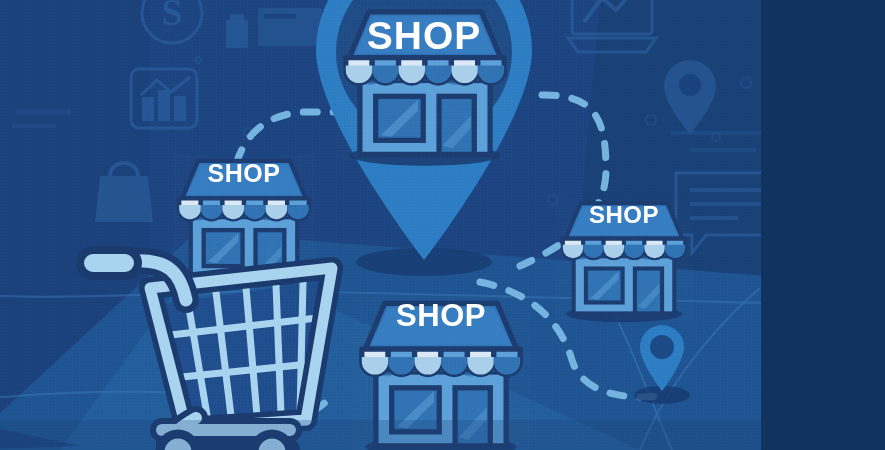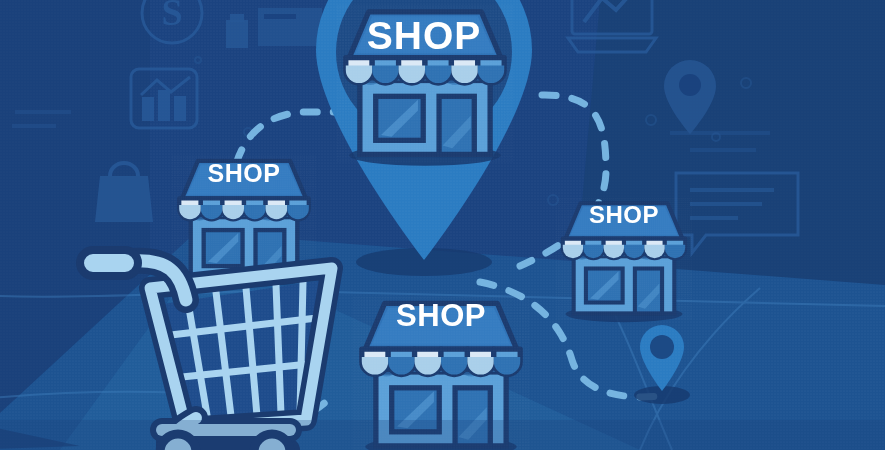--- a/index.html
+++ b/index.html
@@ -6,21 +6,21 @@
   html, body {
     margin: 0;
     padding: 0;
     background: #11335f;
   }
   body {
     font-family: "Liberation Sans", sans-serif;
   }
   #scene {
     position: relative;
-    width: 885px;
+    width: 761px;
     height: 450px;
     overflow: hidden;
     background: #1b4380;
   }
   #scene svg {
     display: block;
     width: 885px;
     height: 450px;
   }
   .shop-label {

